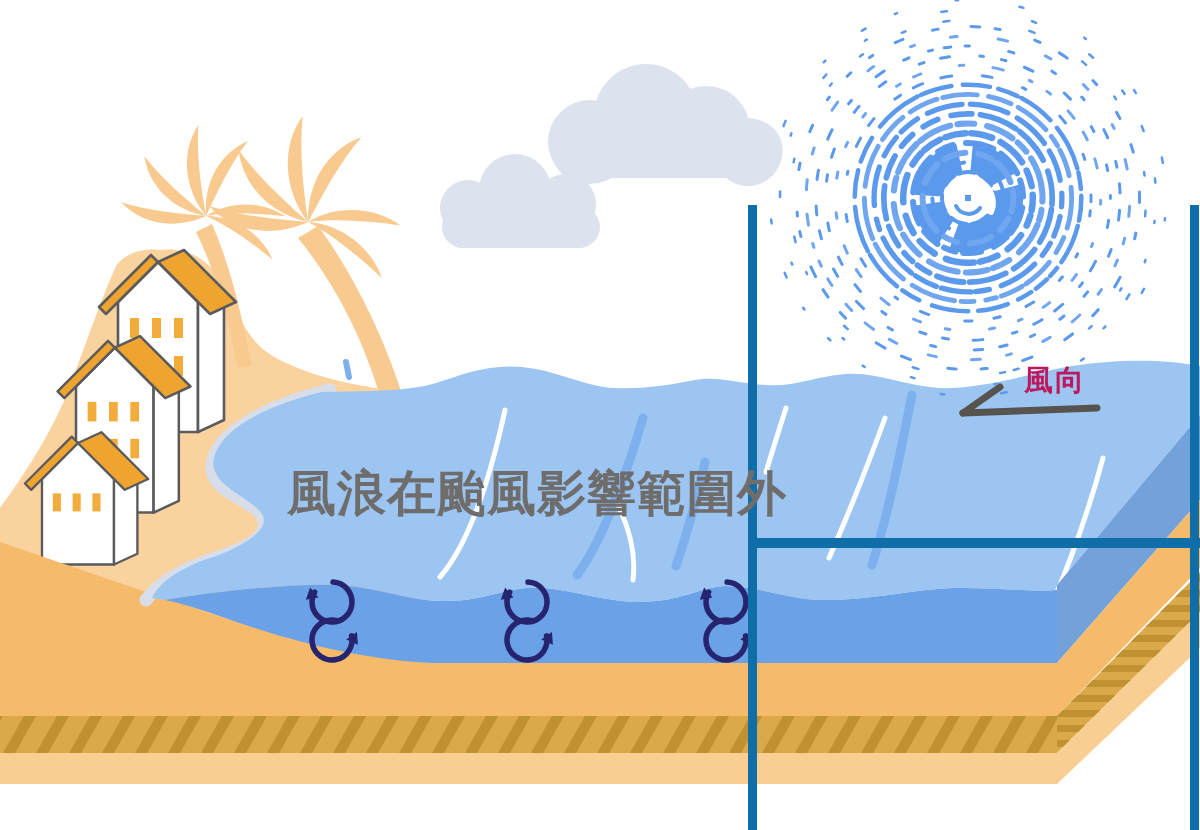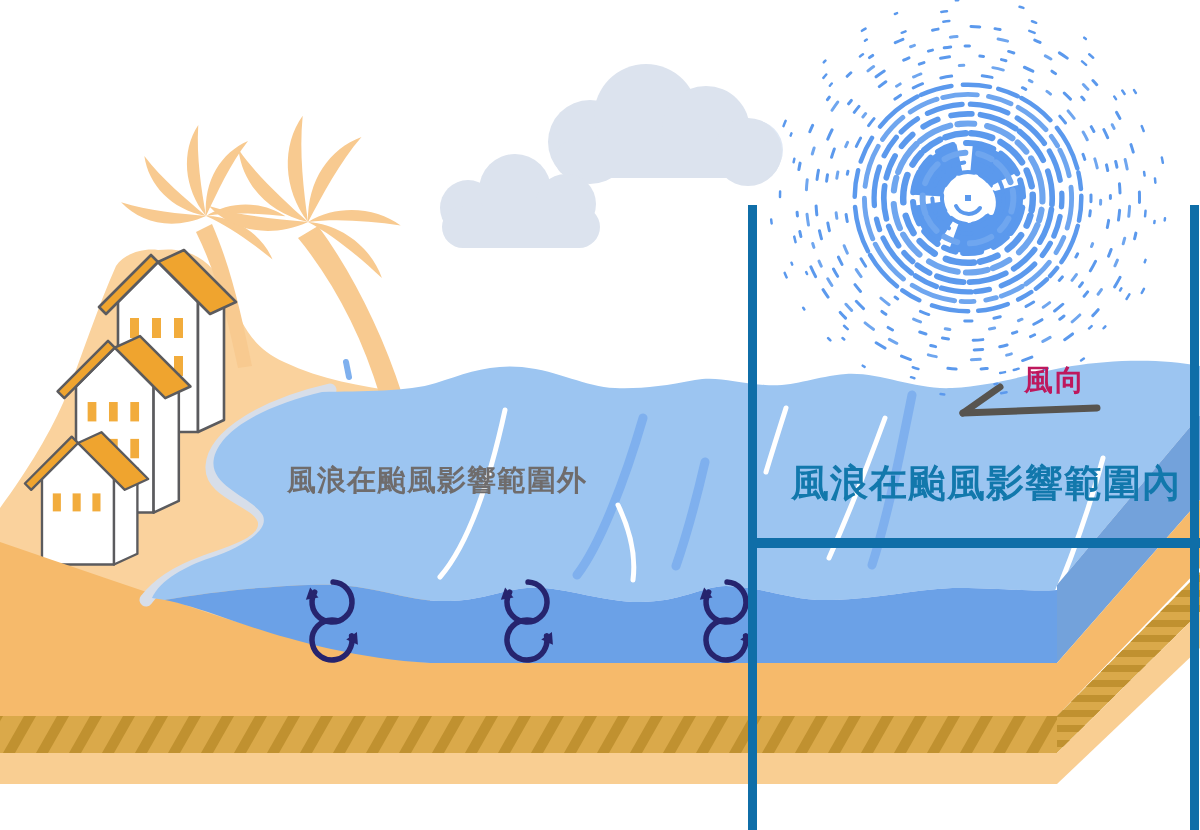--- a/index.html
+++ b/index.html
@@ -2,21 +2,21 @@
 <html><head>
 <meta charset="utf-8">
 <style>
   html,body{margin:0;padding:0;background:#ffffff;}
   #stage{
     position:relative;width:1200px;height:830px;overflow:hidden;background:#ffffff;
     font-family:"Liberation Sans","DejaVu Sans",sans-serif;
   }
   #art{position:absolute;left:0;top:0;}
   .label{position:absolute;font-weight:700;white-space:nowrap;letter-spacing:1px;}
-  .label.outside{left:287px;top:461px;font-size:29px;color:#6f6c6c;}
+  .label.outside{left:287px;top:461px;font-size:49px;color:#6f6c6c;}
   .label.inside{left:791px;top:458px;font-size:38px;color:#1278ac;}
   .label.wind{left:1024px;top:361px;font-size:29px;color:#be185d;letter-spacing:2px;}
 </style>
 </head>
 <body>
 
 <div id="stage">
 <svg id="art" width="1200" height="830" viewBox="0 0 1200 830">
   <defs>
     <clipPath id="clipHatchH">
@@ -275,15 +275,14 @@
     <circle cx="566" cy="204" r="30"></circle>
     <rect x="442" y="206" width="158" height="42" rx="21"></rect>
   </g>
 
   <rect x="748" y="205" width="9" height="625" fill="#0f6ea8"></rect>
   <rect x="1190" y="205" width="9" height="625" fill="#0f6ea8"></rect>
   <rect x="753" y="538" width="447" height="10" fill="#0f6ea8"></rect>
 </svg>
 
 <div class="label outside">風浪在颱風影響範圍外</div>
-<div class="label inside">風浪在颱風影響範圍內</div>
 <div class="label wind">風向</div>
 </div>
 
 </body></html>

